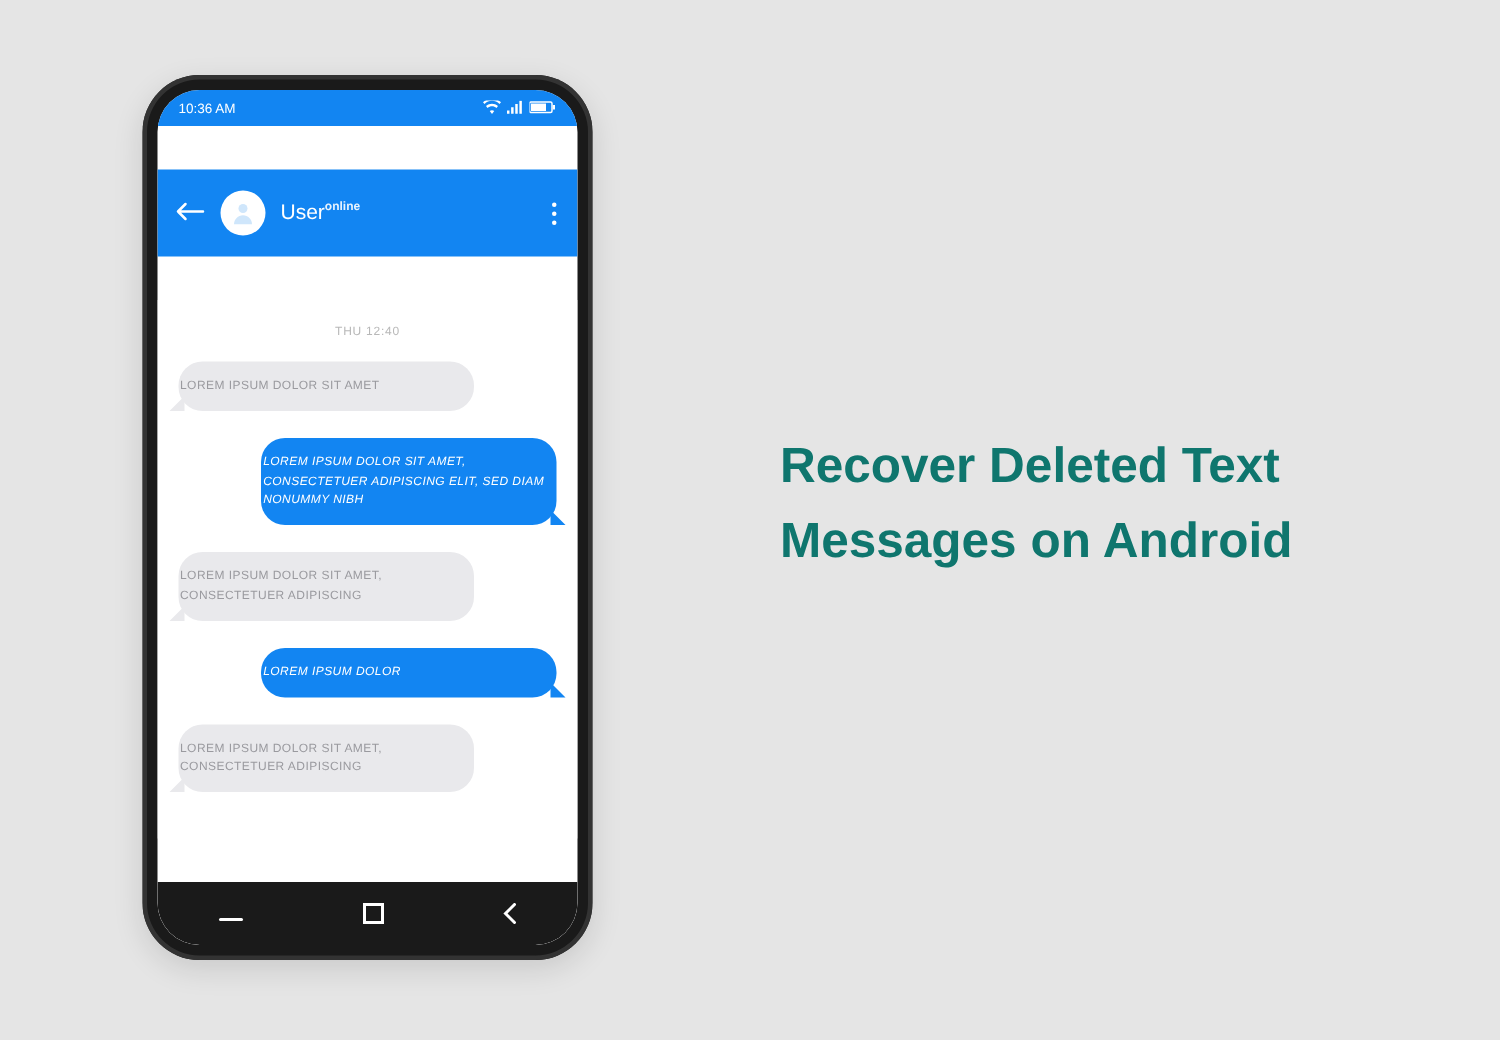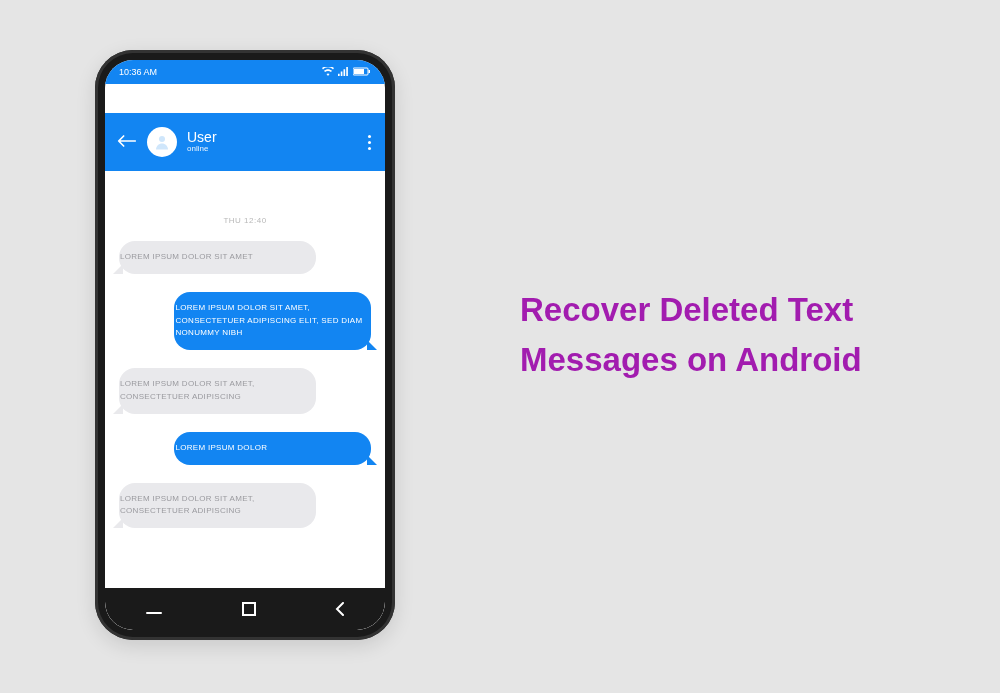--- a/index.html
+++ b/index.html
@@ -70,23 +70,23 @@
     width: 30px;
     height: 30px;
     border-radius: 50%;
     background: #fff;
     display: flex;
     align-items: center;
     justify-content: center;
     margin-right: 10px;
   }
   .avatar svg { width: 18px; height: 18px; }
-  .user-info { display: flex; flex-direction: column; line-height: 1.1; }
+  .user-info { display: flex; flex-direction: row; line-height: 1.1; }
   .user-name { font-size: 14px; font-weight: 400; }
-  .user-status { font-size: 8px; opacity: 0.9; }
+  .user-status { font-size: 8px; opacity: 0.9; font-weight: bold; }
   .kebab {
     position: absolute;
     right: 14px;
     display: flex;
     flex-direction: column;
     gap: 3px;
   }
   .kebab span { width: 3px; height: 3px; background: #fff; border-radius: 50%; }
   .chat-body {
     flex: 1;
@@ -113,20 +113,21 @@
   }
   .msg.in {
     background: #e9e9ec;
     color: #9a9a9f;
     margin-right: auto;
   }
   .msg.out {
     background: #1285f2;
     color: #fff;
     margin-left: auto;
+    font-style: italic;
   }
   .msg.in::after {
     content: "";
     position: absolute;
     bottom: 0;
     left: -6px;
     width: 0; height: 0;
     border-bottom: 10px solid #e9e9ec;
     border-left: 10px solid transparent;
   }
@@ -147,21 +148,21 @@
     justify-content: space-around;
     border-bottom-left-radius: 28px;
     border-bottom-right-radius: 28px;
   }
   .nav-btn { color: #fff; display: flex; align-items: center; justify-content: center; }
   .headline {
     position: absolute;
     left: 520px;
     top: 285px;
     width: 430px;
-    color: #a21caf;
+    color: #0f766e;
     font-size: 33px;
     font-weight: 700;
     line-height: 1.5;
   }
 </style>
 </head>
 <body>
 
 <div class="container">
 

